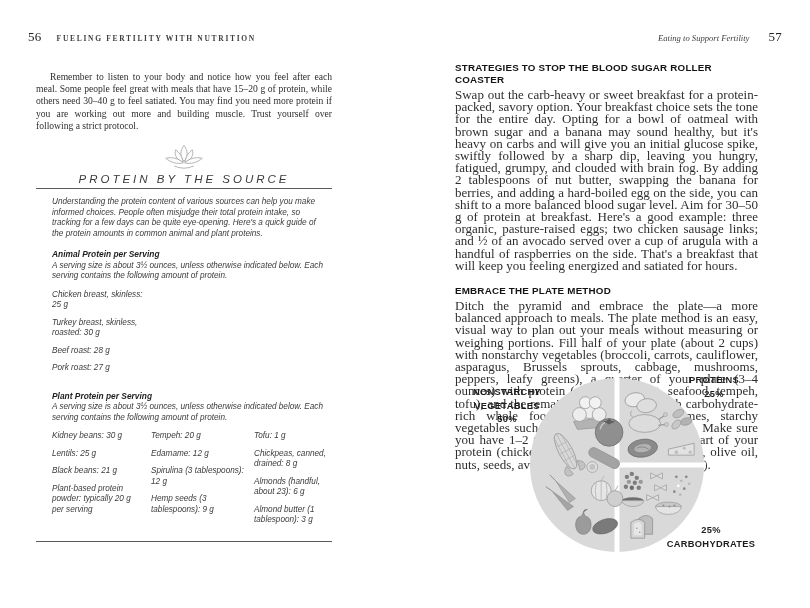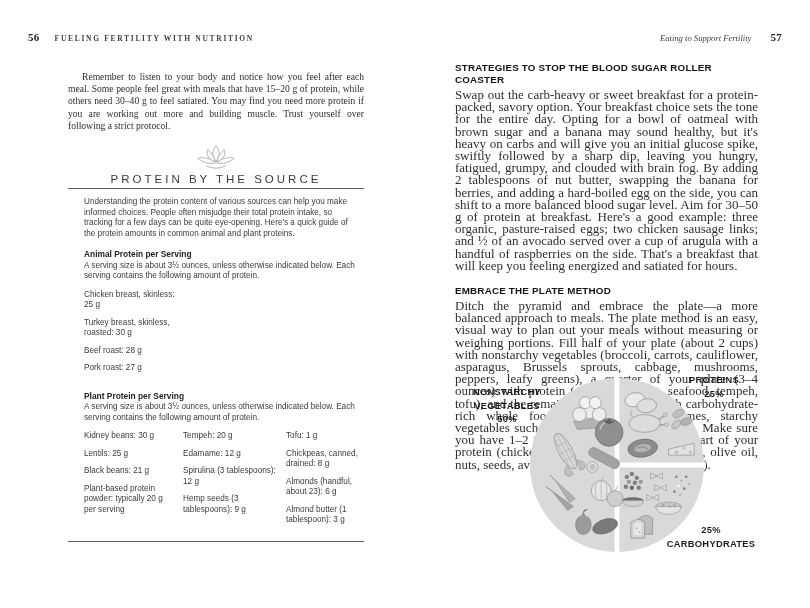--- a/index.html
+++ b/index.html
@@ -9,34 +9,34 @@
     background:#ffffff;
     font-family:"Liberation Serif", serif;
     color:#2e2e2e;
     overflow:hidden;
   }
 
   
   .page-header { position:absolute; top:27px; white-space:nowrap; color:#3a3a3a; }
   .header-left { left:28px; }
   .header-right { right:28px; text-align:right; }
-  .folio { font-weight:bold; font-size:11px; letter-spacing:.3px; color:#222; }
+  .folio { font-weight:normal; font-size:13px; letter-spacing:.3px; color:#222; }
   .running-head-caps {
     font-size:7.5px; letter-spacing:1.7px; font-weight:600;
     margin-left:15px; color:#3f3f3f;
   }
   .running-head-italic { font-style:italic; font-size:8.6px; margin-right:19px; color:#3f3f3f; }
 
   
-  .left-col { position:absolute; left:68px; top:71px; width:296px; }
+  .left-col { position:absolute; left:36px; top:71px; width:296px; }
   .intro {
     font-size:9.6px; line-height:12.2px; text-align:justify; text-indent:14px;
     color:#2e2e2e;
   }
-  .protein-box { margin-top:11px; }
+  .protein-box { margin-top:11px;font-style:italic; }
   .lotus-wrap { text-align:center; height:29px; }
   .box-title {
     font-family:"Liberation Sans", sans-serif; font-weight:400;
     font-size:11.5px; letter-spacing:3px; text-align:center; color:#3a3a3a;
     margin-top:1px;
   }
   .rule { border:none; border-top:1px solid #5a5a5a; height:0; }
   .title-rule { margin-top:3px; }
   .box-body {
     font-family:"Liberation Sans", sans-serif;

